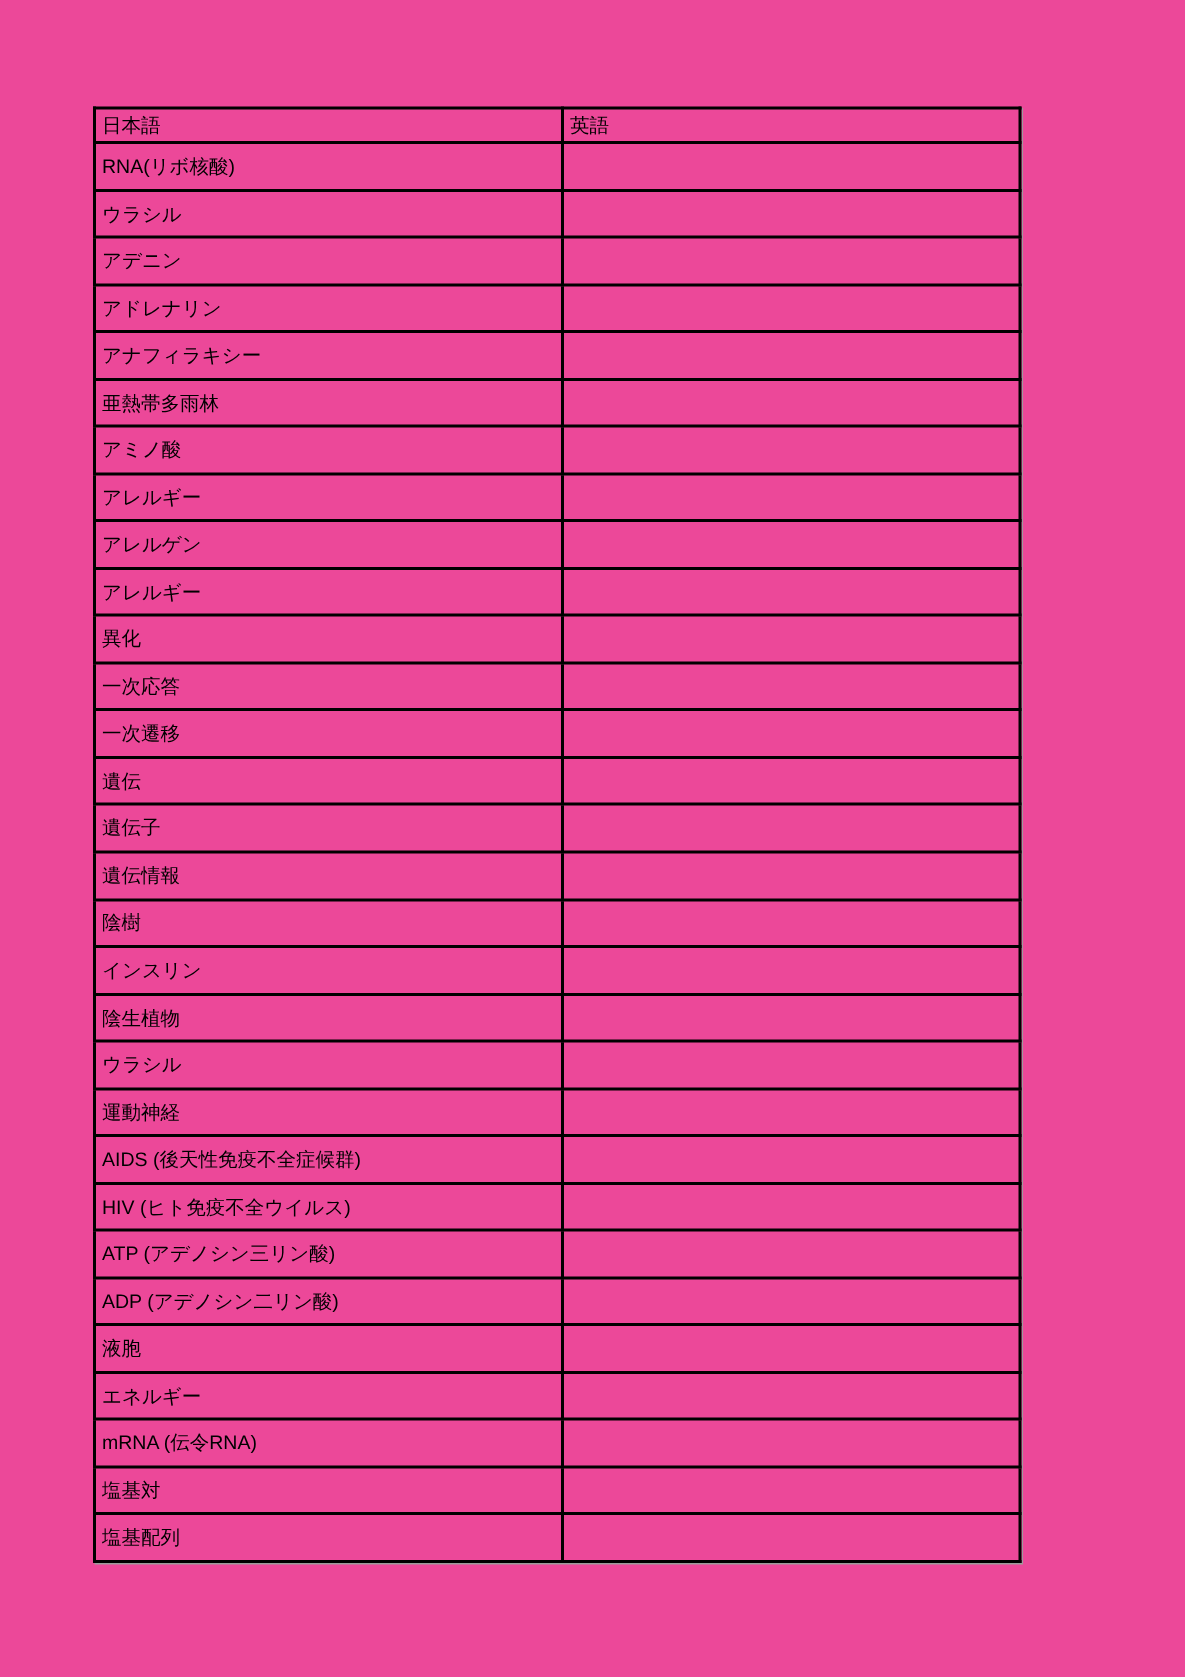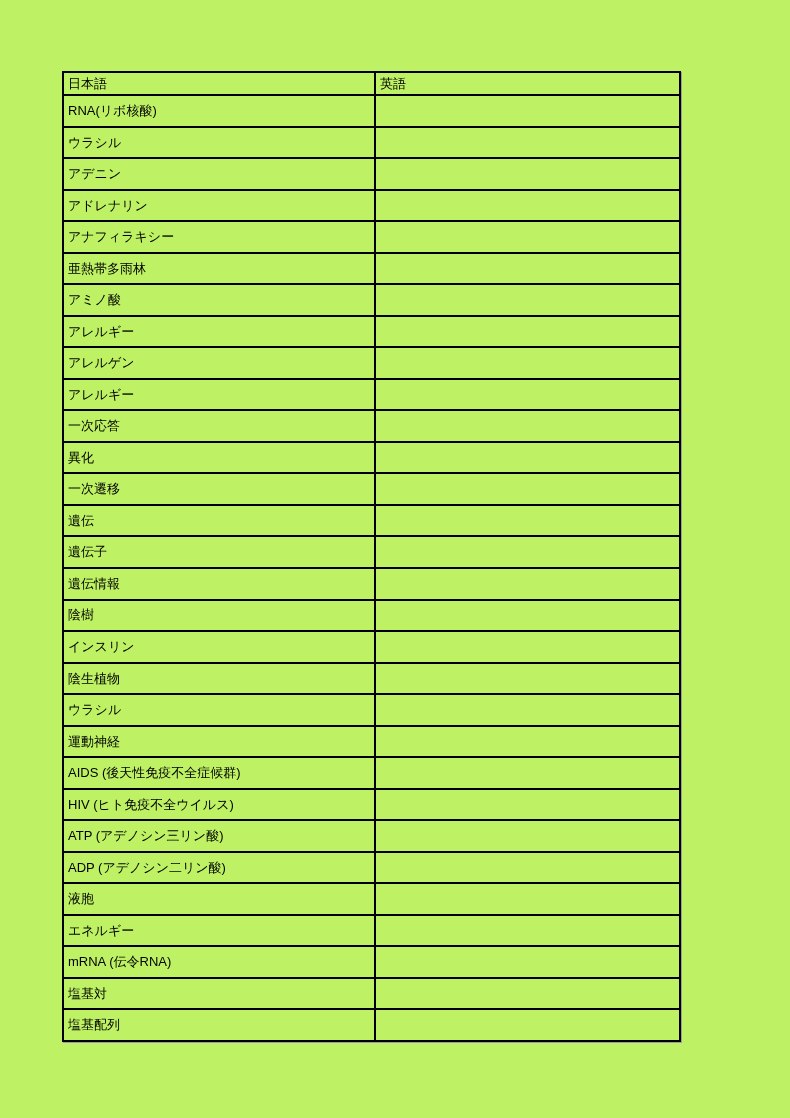--- a/index.html
+++ b/index.html
@@ -4,21 +4,21 @@
 <style>
   html, body {
     margin: 0;
     padding: 0;
     background: #ffffff;
   }
   .page {
     position: relative;
     width: 790px;
     height: 1118px;
-    background: #bef264;
+    background: #ec4899;
     color: #000000;
     font-family: "Liberation Sans", sans-serif;
     overflow: hidden;
   }
   .vocab-table {
     position: absolute;
     left: 62px;
     top: 71px;
     width: 601px;
     height: 971px;
@@ -89,25 +89,25 @@
         </tr>
         <tr>
           <td class="col-ja">アレルゲン</td>
           <td class="col-en"></td>
         </tr>
         <tr>
           <td class="col-ja">アレルギー</td>
           <td class="col-en"></td>
         </tr>
         <tr>
-          <td class="col-ja">一次応答</td>
+          <td class="col-ja">異化</td>
           <td class="col-en"></td>
         </tr>
         <tr>
-          <td class="col-ja">異化</td>
+          <td class="col-ja">一次応答</td>
           <td class="col-en"></td>
         </tr>
         <tr>
           <td class="col-ja">一次遷移</td>
           <td class="col-en"></td>
         </tr>
         <tr>
           <td class="col-ja">遺伝</td>
           <td class="col-en"></td>
         </tr>

